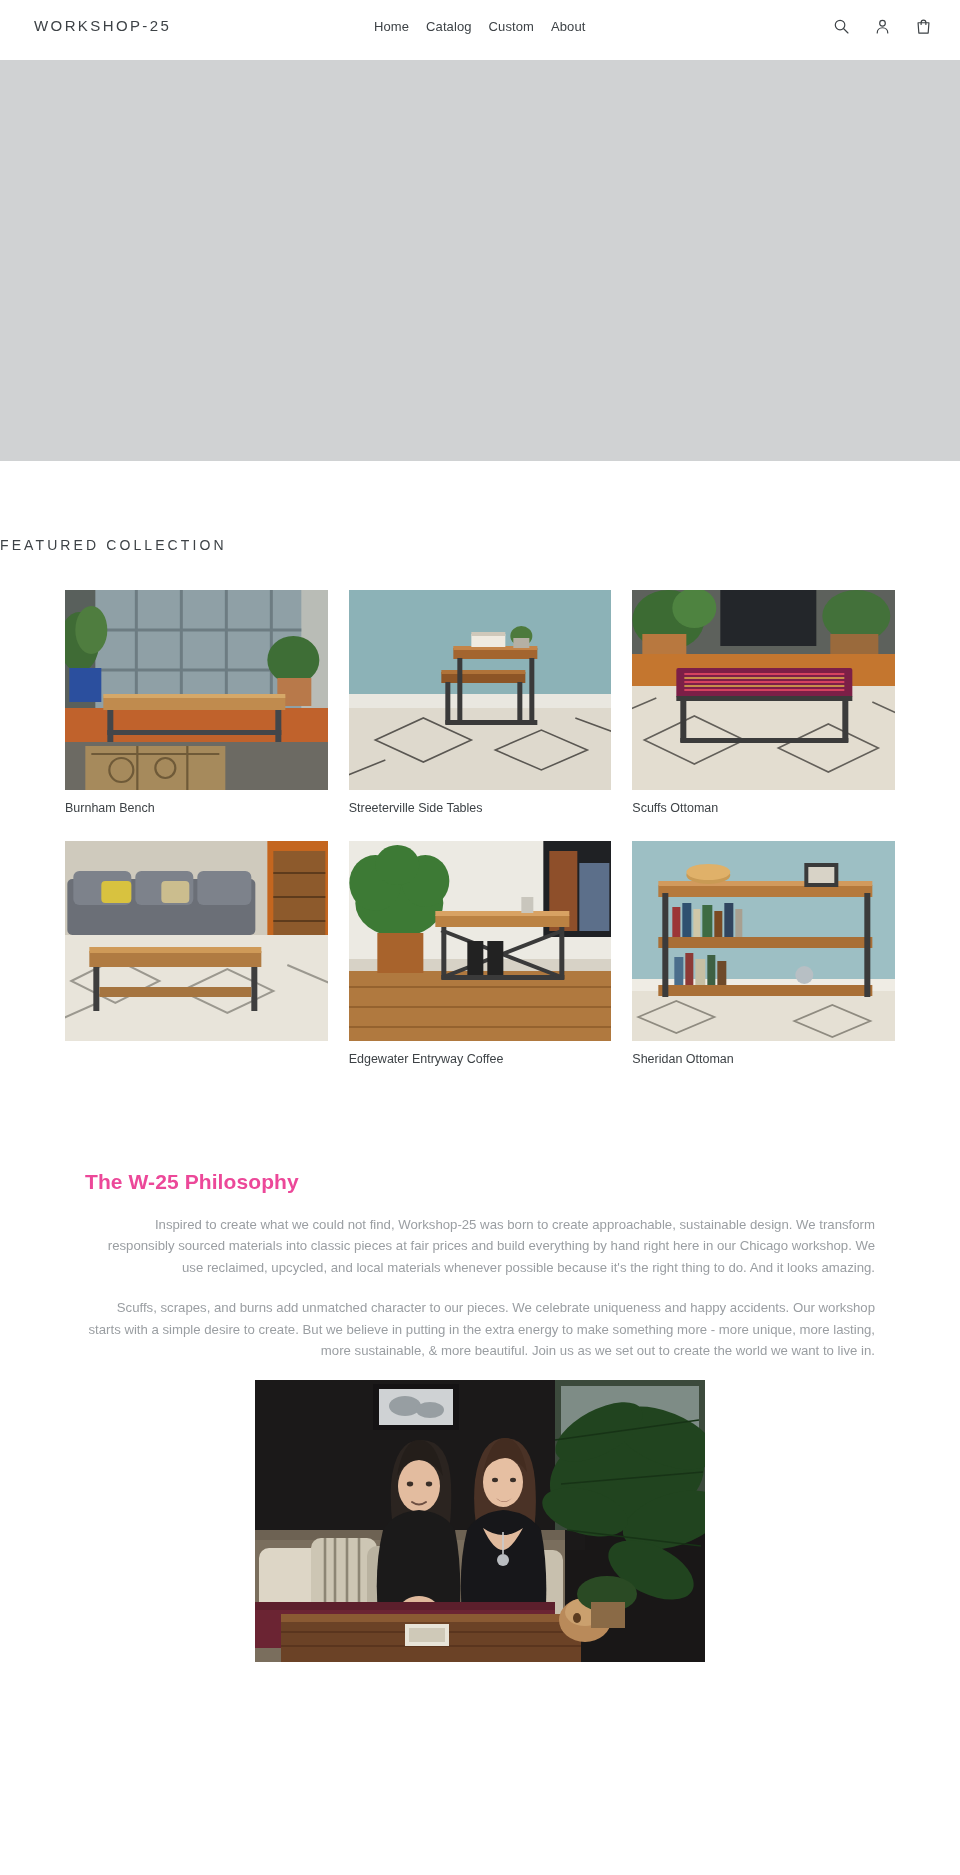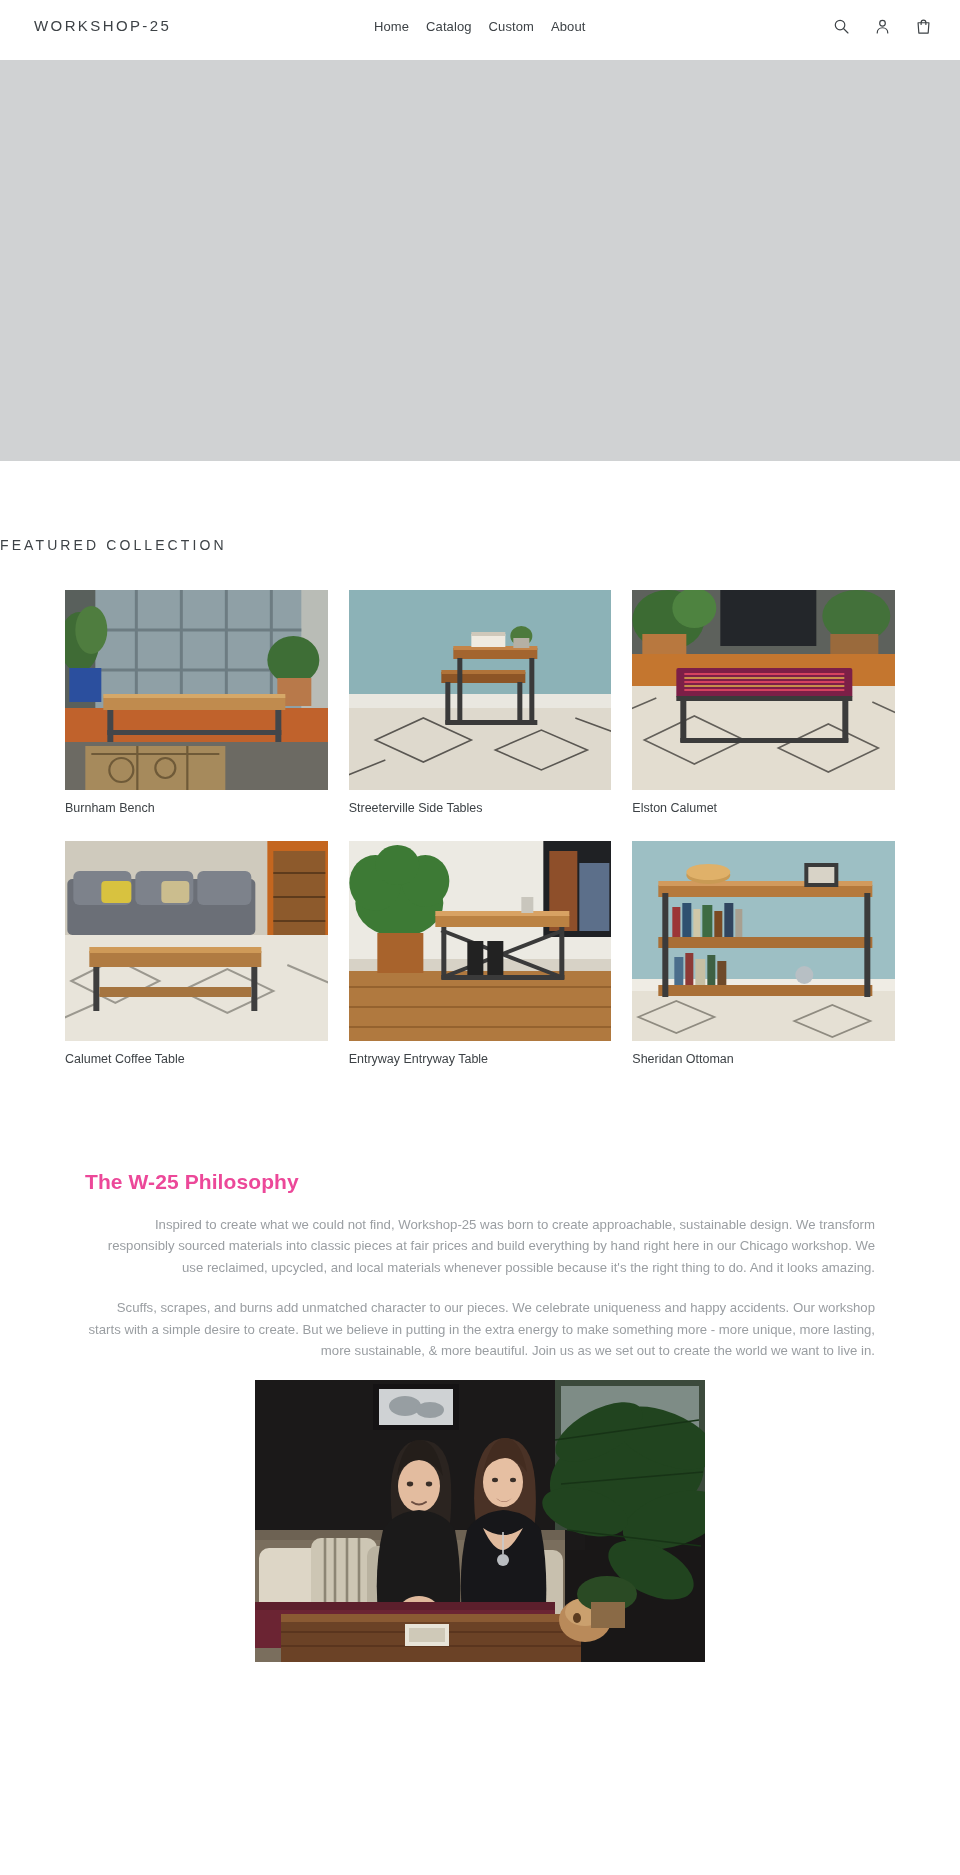--- a/index.html
+++ b/index.html
@@ -295,21 +295,21 @@
             </g>
             <g fill="#3b3b3b">
               <rect x="52" y="106" width="6" height="46"></rect>
               <rect x="214" y="106" width="6" height="46"></rect>
               <rect x="52" y="148" width="168" height="5"></rect>
               <rect x="48" y="106" width="176" height="5"></rect>
             </g>
           </svg>
         </div>
       </div>
-      <div class="product-title">Elston Calumet</div>
+      <div class="product-title">Scuffs Ottoman</div>
     </a>
 
     <a class="product-card" href="#">
       <div class="product-thumb">
         <div class="scene">
           <svg viewBox="0 0 270 200" preserveAspectRatio="xMidYMid slice">
             <rect width="270" height="200" fill="#ddd9d0"></rect>
             <rect x="0" y="0" width="206" height="104" fill="#cfcabd"></rect>
             <rect x="206" y="0" width="64" height="104" fill="#c4661f"></rect>
             <rect x="212" y="10" width="52" height="84" fill="#8d5a2c"></rect>
@@ -338,21 +338,20 @@
             <rect x="28" y="110" width="172" height="16" fill="#b07b42"></rect>
             <rect x="28" y="106" width="172" height="6" fill="#cf9a58"></rect>
             <g fill="#3e3e3e">
               <rect x="32" y="126" width="6" height="44"></rect>
               <rect x="190" y="126" width="6" height="44"></rect>
             </g>
             <rect x="38" y="146" width="152" height="10" fill="#a5743f"></rect>
           </svg>
         </div>
       </div>
-      <div class="product-title">Calumet Coffee Table</div>
     </a>
 
     <a class="product-card" href="#">
       <div class="product-thumb">
         <div class="scene">
           <svg viewBox="0 0 270 200" preserveAspectRatio="xMidYMid slice">
             <rect width="270" height="200" fill="#e7e4dc"></rect>
             <rect x="0" y="0" width="270" height="122" fill="#eceae3"></rect>
             <rect x="198" y="0" width="72" height="96" fill="#1f2124"></rect>
             <rect x="204" y="10" width="28" height="80" fill="#8e4f2a"></rect>
@@ -379,21 +378,21 @@
               <rect x="96" y="134" width="123" height="5"></rect>
               <path d="M98 88 L216 134 L213 137 L95 91 Z"></path>
               <path d="M216 88 L98 134 L101 137 L219 91 Z"></path>
             </g>
             <rect x="122" y="100" width="16" height="34" fill="#222"></rect>
             <rect x="142" y="100" width="16" height="34" fill="#222"></rect>
             <rect x="176" y="56" width="12" height="16" fill="#c9c6bd"></rect>
           </svg>
         </div>
       </div>
-      <div class="product-title">Entryway Entryway Table</div>
+      <div class="product-title">Edgewater Entryway Coffee</div>
     </a>
 
     <a class="product-card" href="#">
       <div class="product-thumb">
         <div class="scene">
           <svg viewBox="0 0 270 200" preserveAspectRatio="xMidYMid slice">
             <rect width="270" height="200" fill="#e3ded3"></rect>
             <rect x="0" y="0" width="270" height="142" fill="#9dbfc4"></rect>
             <rect x="0" y="138" width="270" height="14" fill="#efece4"></rect>
             <rect x="0" y="150" width="270" height="50" fill="#e5e0d4"></rect>

